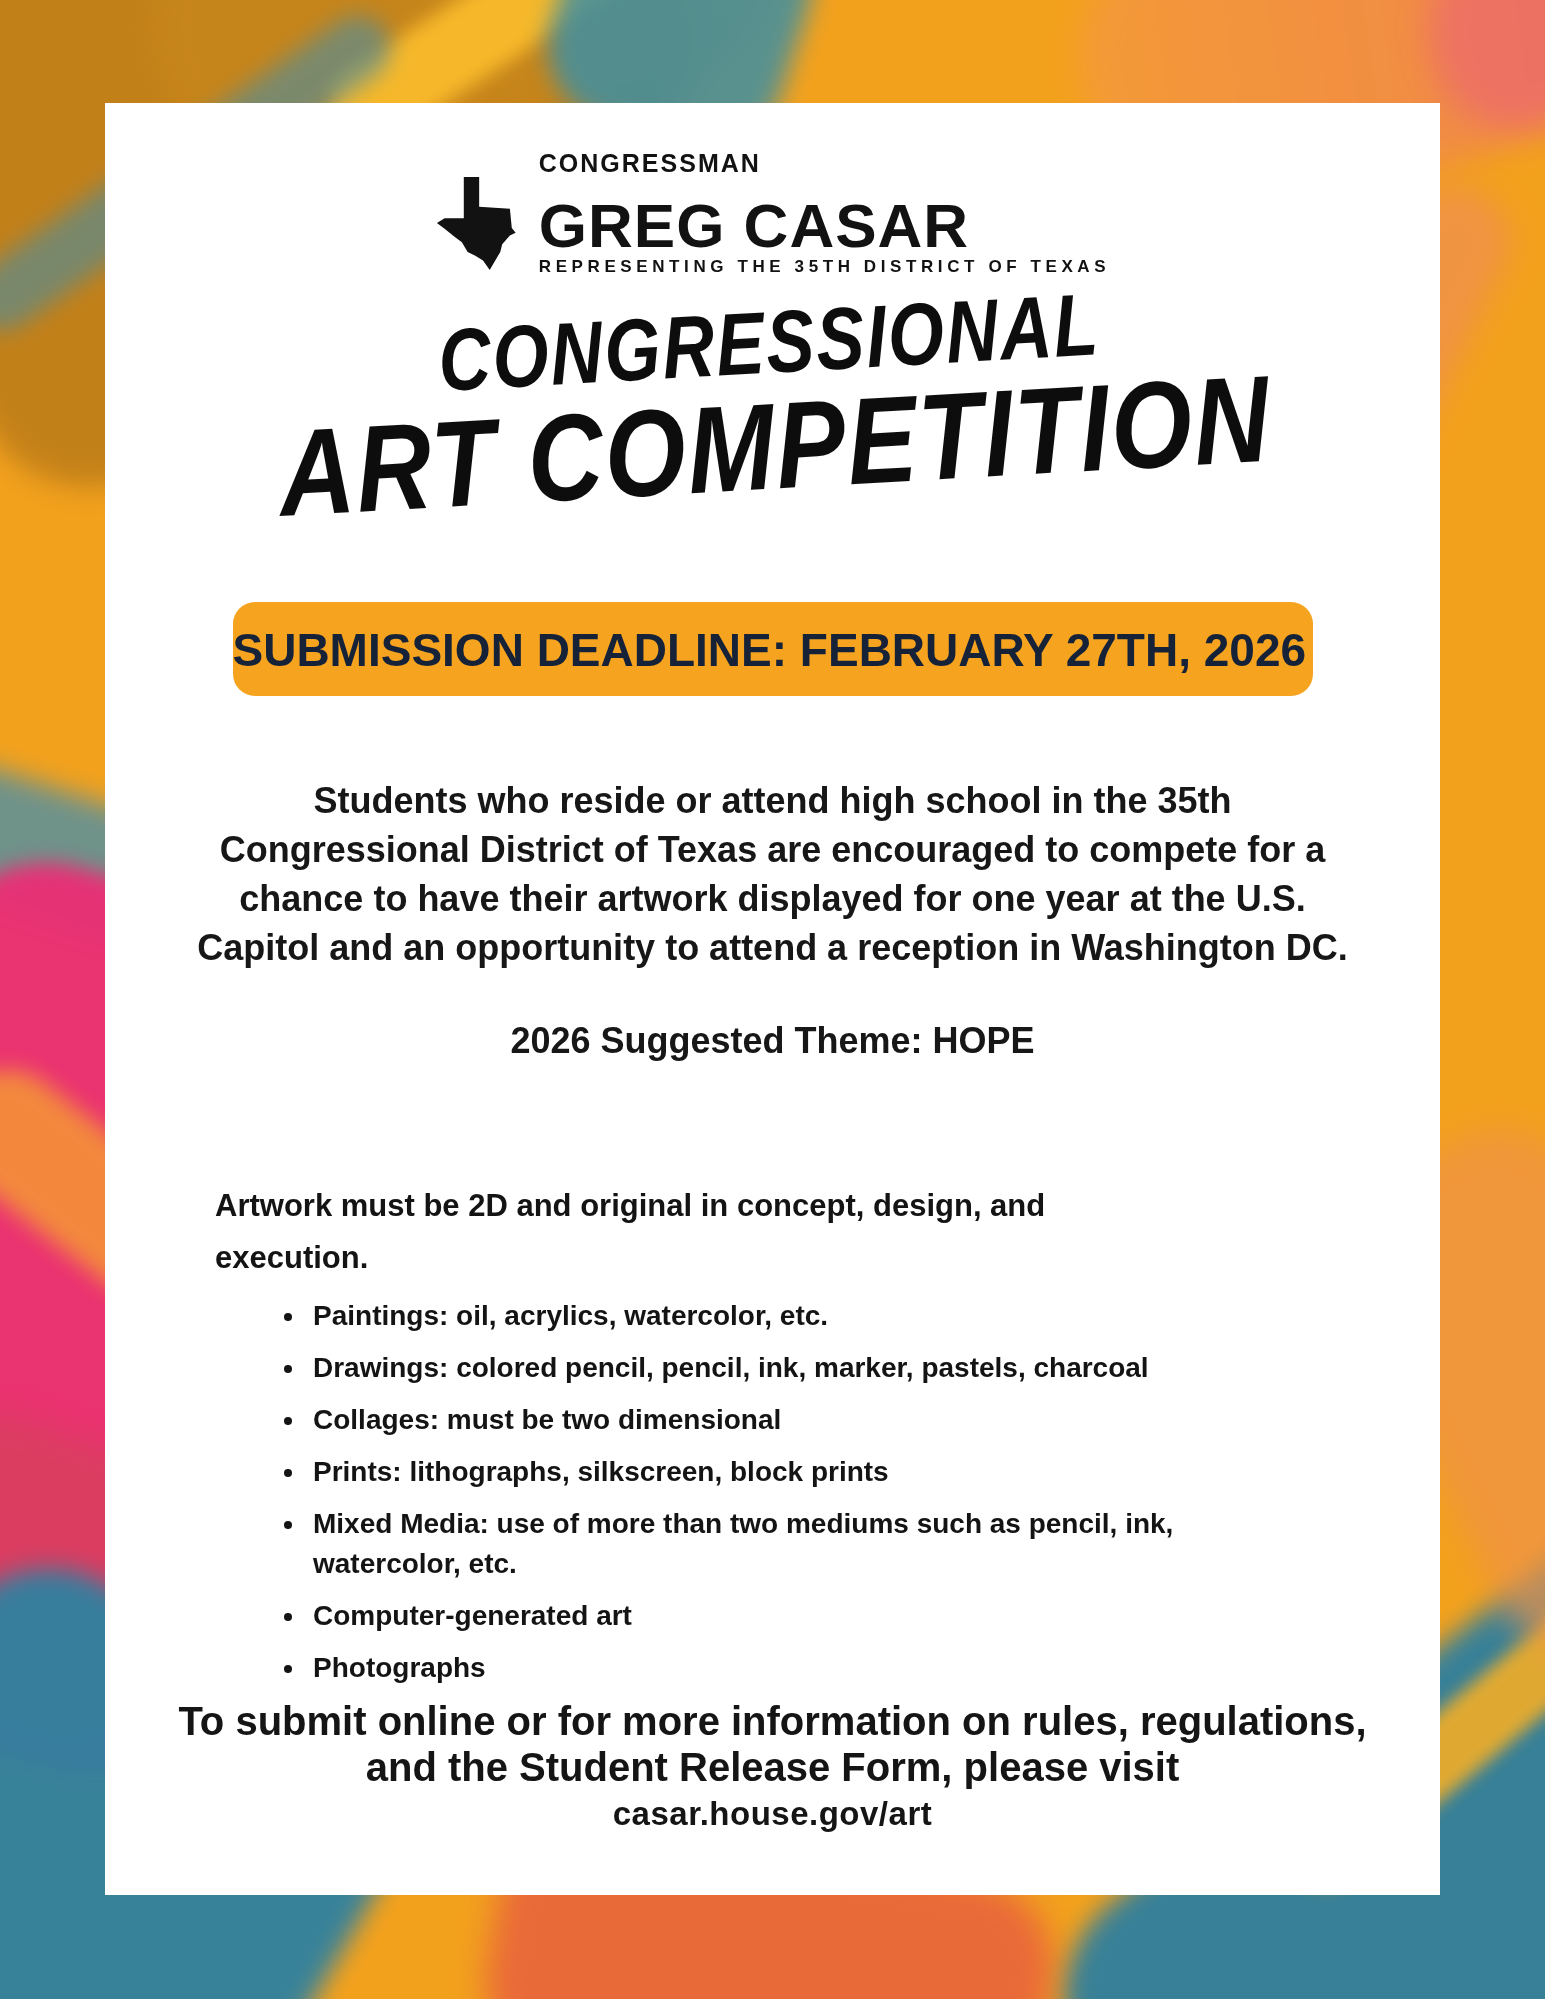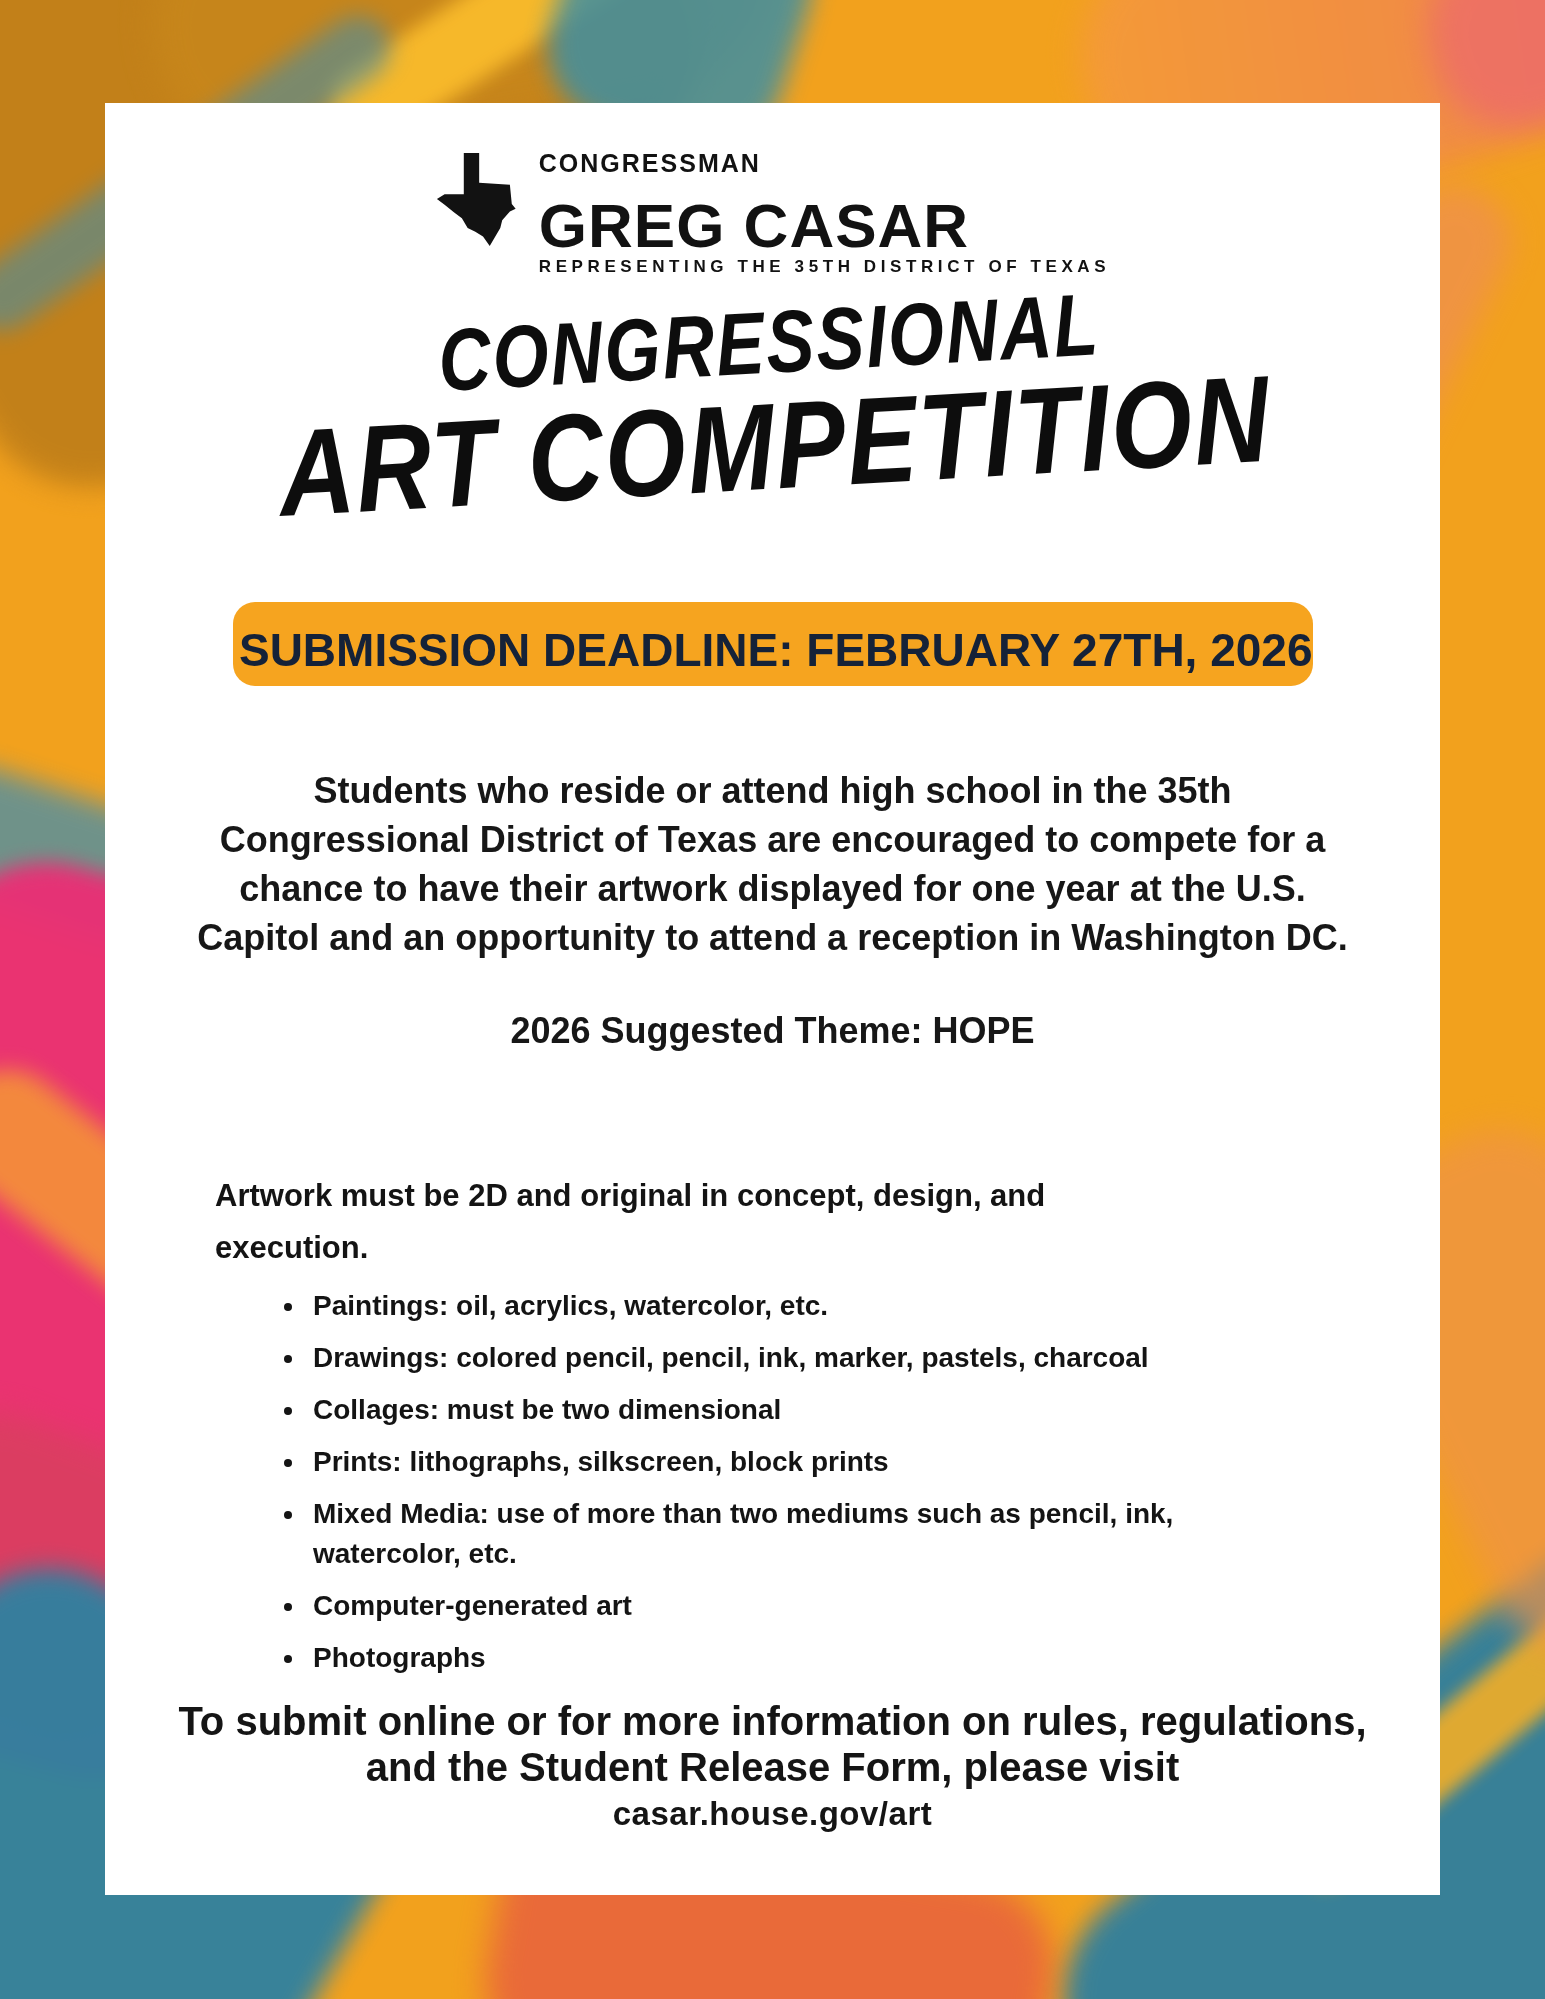--- a/index.html
+++ b/index.html
@@ -61,38 +61,38 @@
   .s-orange-rightlow{left:1410px;top:1130px;width:260px;height:520px;transform:rotate(-26deg);
     background:#ef9347;filter:blur(16px);opacity:.7;border-radius:90px;}
 
   
   .panel{
     position:absolute;left:105px;top:103px;width:1335px;height:1792px;
     background:var(--paper);
   }
 
   
-  .logo{display:flex;justify-content:center;align-items:flex-start;gap:8px;margin-top:46px;}
+  .logo{display:flex;justify-content:center;align-items:flex-end;gap:8px;margin-top:46px;}
   .logo svg{width:96px;height:104px;display:block;}
   .logo-text{display:flex;flex-direction:column;align-items:flex-start;}
   .logo-congressman{font-size:25px;font-weight:bold;letter-spacing:2px;color:#121212;}
   .logo-name{font-size:62px;font-weight:bold;letter-spacing:1px;line-height:1;margin-top:17px;color:#121212;}
   .logo-tagline{font-size:17px;font-weight:bold;letter-spacing:4.6px;color:#121212;}
 
   
   .title{ text-align:center;transform:rotate(-3.2deg);margin-top:24px;color:#0d0d0d;
     font-style:italic;font-weight:bold;}
   .title-line1{font-size:72px;letter-spacing:2px;transform:scaleY(1.22);}
   .title-line2{font-size:104px;letter-spacing:2px;transform:scaleY(1.18);margin-top:4px;}
 
   
   .banner{
     width:1080px;margin:96px auto 0;background:var(--banner-bg);color:var(--banner-text);
-    border-radius:22px;text-align:right;font-weight:bold;font-size:46px;
-    padding:21px 0 9px;letter-spacing:0;
+    border-radius:22px;text-align:left;font-weight:bold;font-size:46px;
+    padding:21px 0 19px;letter-spacing:0;
   }
 
   
   .intro{margin:80px auto 0;max-width:1175px;text-align:center;
     font-size:36px;line-height:49px;font-weight:bold;color:#171717;}
 
   .theme{margin-top:48px;text-align:center;font-size:36px;font-weight:bold;color:#171717;}
 
   
   .requirements{margin:118px 0 0 110px;}

